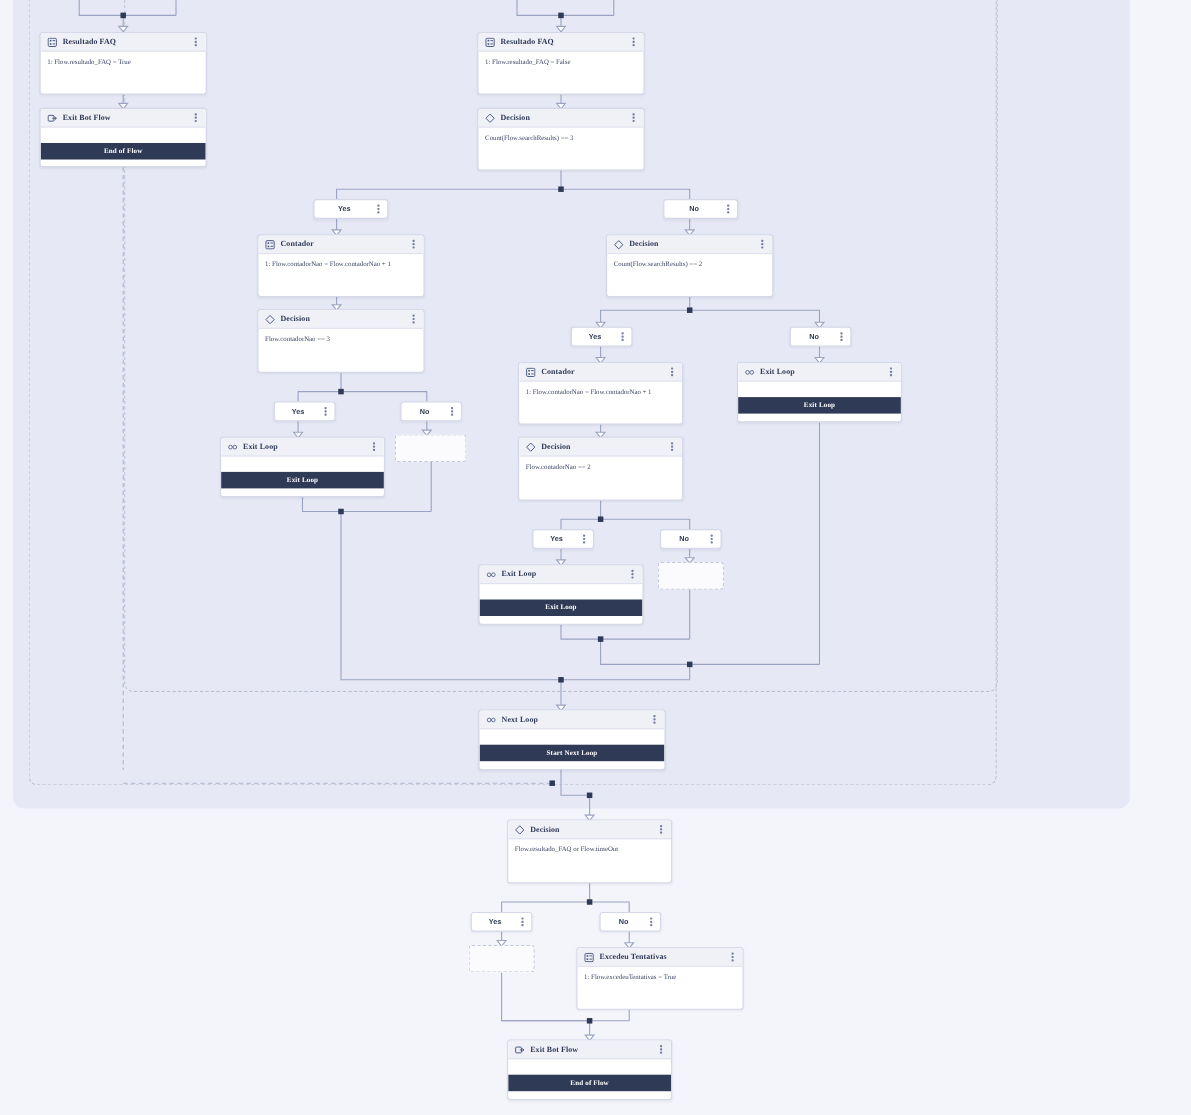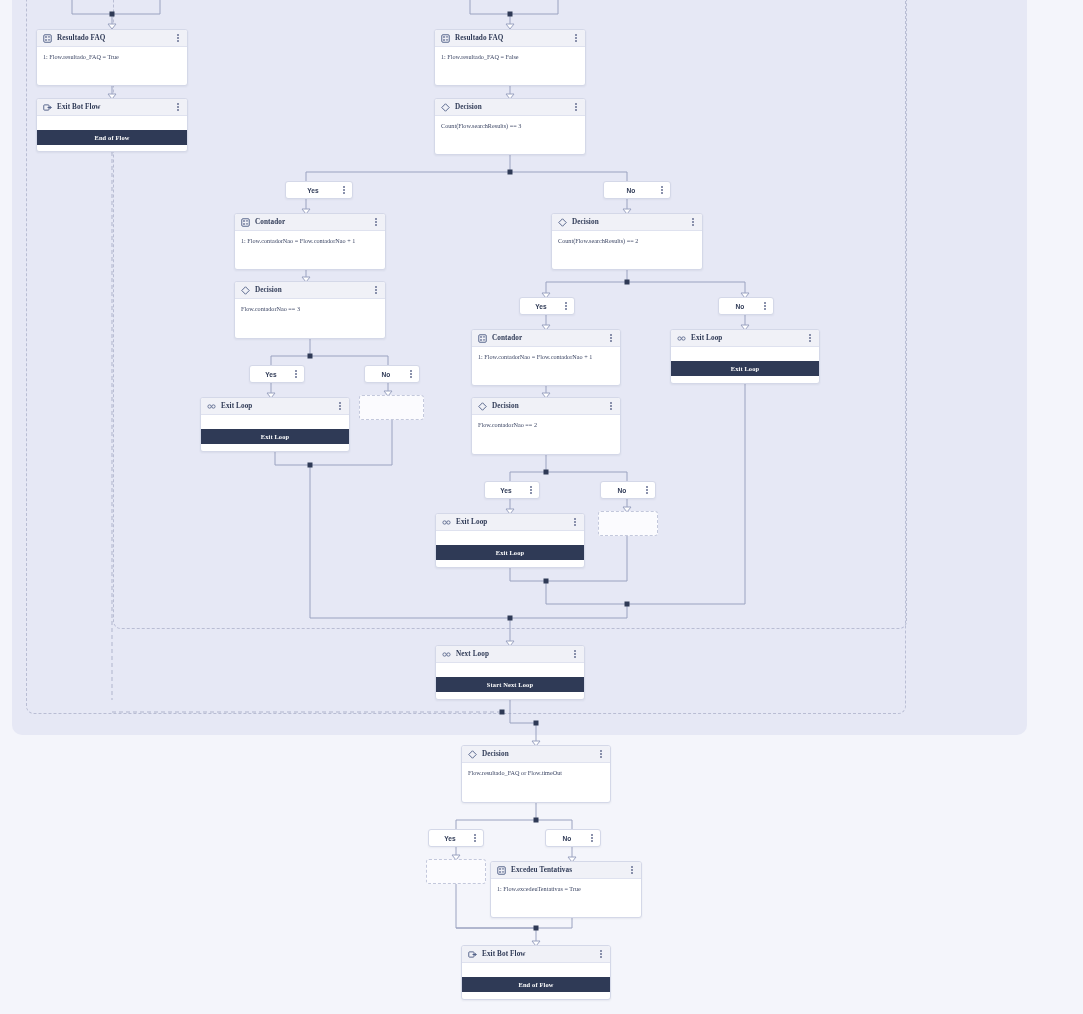--- a/index.html
+++ b/index.html
@@ -518,21 +518,21 @@
           <i></i>
           <i></i>
         </span>
     </div>
     <div class="node-body"></div>
     <div class="node-foot">Exit Loop</div>
   </div>
 
   <div class="placeholder" style="left:598px; top:511px; width:60px; height:25px;"></div>
 
-  <div class="node" style="left:435px; top:645px; width:150px; height:55px;">
+  <div class="node" style="left:435px; top:645px; width:170px; height:55px;">
     <div class="node-head">
       <svg class="node-ico" viewBox="0 0 14 12">
         <circle cx="4" cy="6" r="2.6" fill="none" stroke="#4b5a82" stroke-width="1.2"></circle>
         <circle cx="10" cy="6" r="2.6" fill="none" stroke="#4b5a82" stroke-width="1.2"></circle>
       </svg>
       <span class="node-title">Next Loop</span>
       <span class="kebab">
           <i></i>
           <i></i>
           <i></i>
@@ -569,21 +569,21 @@
     <span class="branch-label">No</span>
     <span class="kebab">
         <i></i>
         <i></i>
         <i></i>
       </span>
   </div>
 
   <div class="placeholder" style="left:426px; top:859px; width:60px; height:25px;"></div>
 
-  <div class="node" style="left:490px; top:861px; width:152px; height:57px;">
+  <div class="node" style="left:524px; top:861px; width:152px; height:57px;">
     <div class="node-head">
       <svg class="node-ico" viewBox="0 0 12 12">
         <rect x="1" y="1" width="10" height="10" rx="1.5" fill="none" stroke="#4b5a82" stroke-width="1.2"></rect>
         <rect x="3" y="3" width="2" height="2" fill="#4b5a82"></rect>
         <rect x="6.5" y="3.3" width="3" height="1.2" fill="#4b5a82"></rect>
         <rect x="3" y="7" width="2" height="2" fill="#4b5a82"></rect>
         <rect x="6.5" y="7.3" width="3" height="1.2" fill="#4b5a82"></rect>
       </svg>
       <span class="node-title">Excedeu Tentativas</span>
       <span class="kebab">

